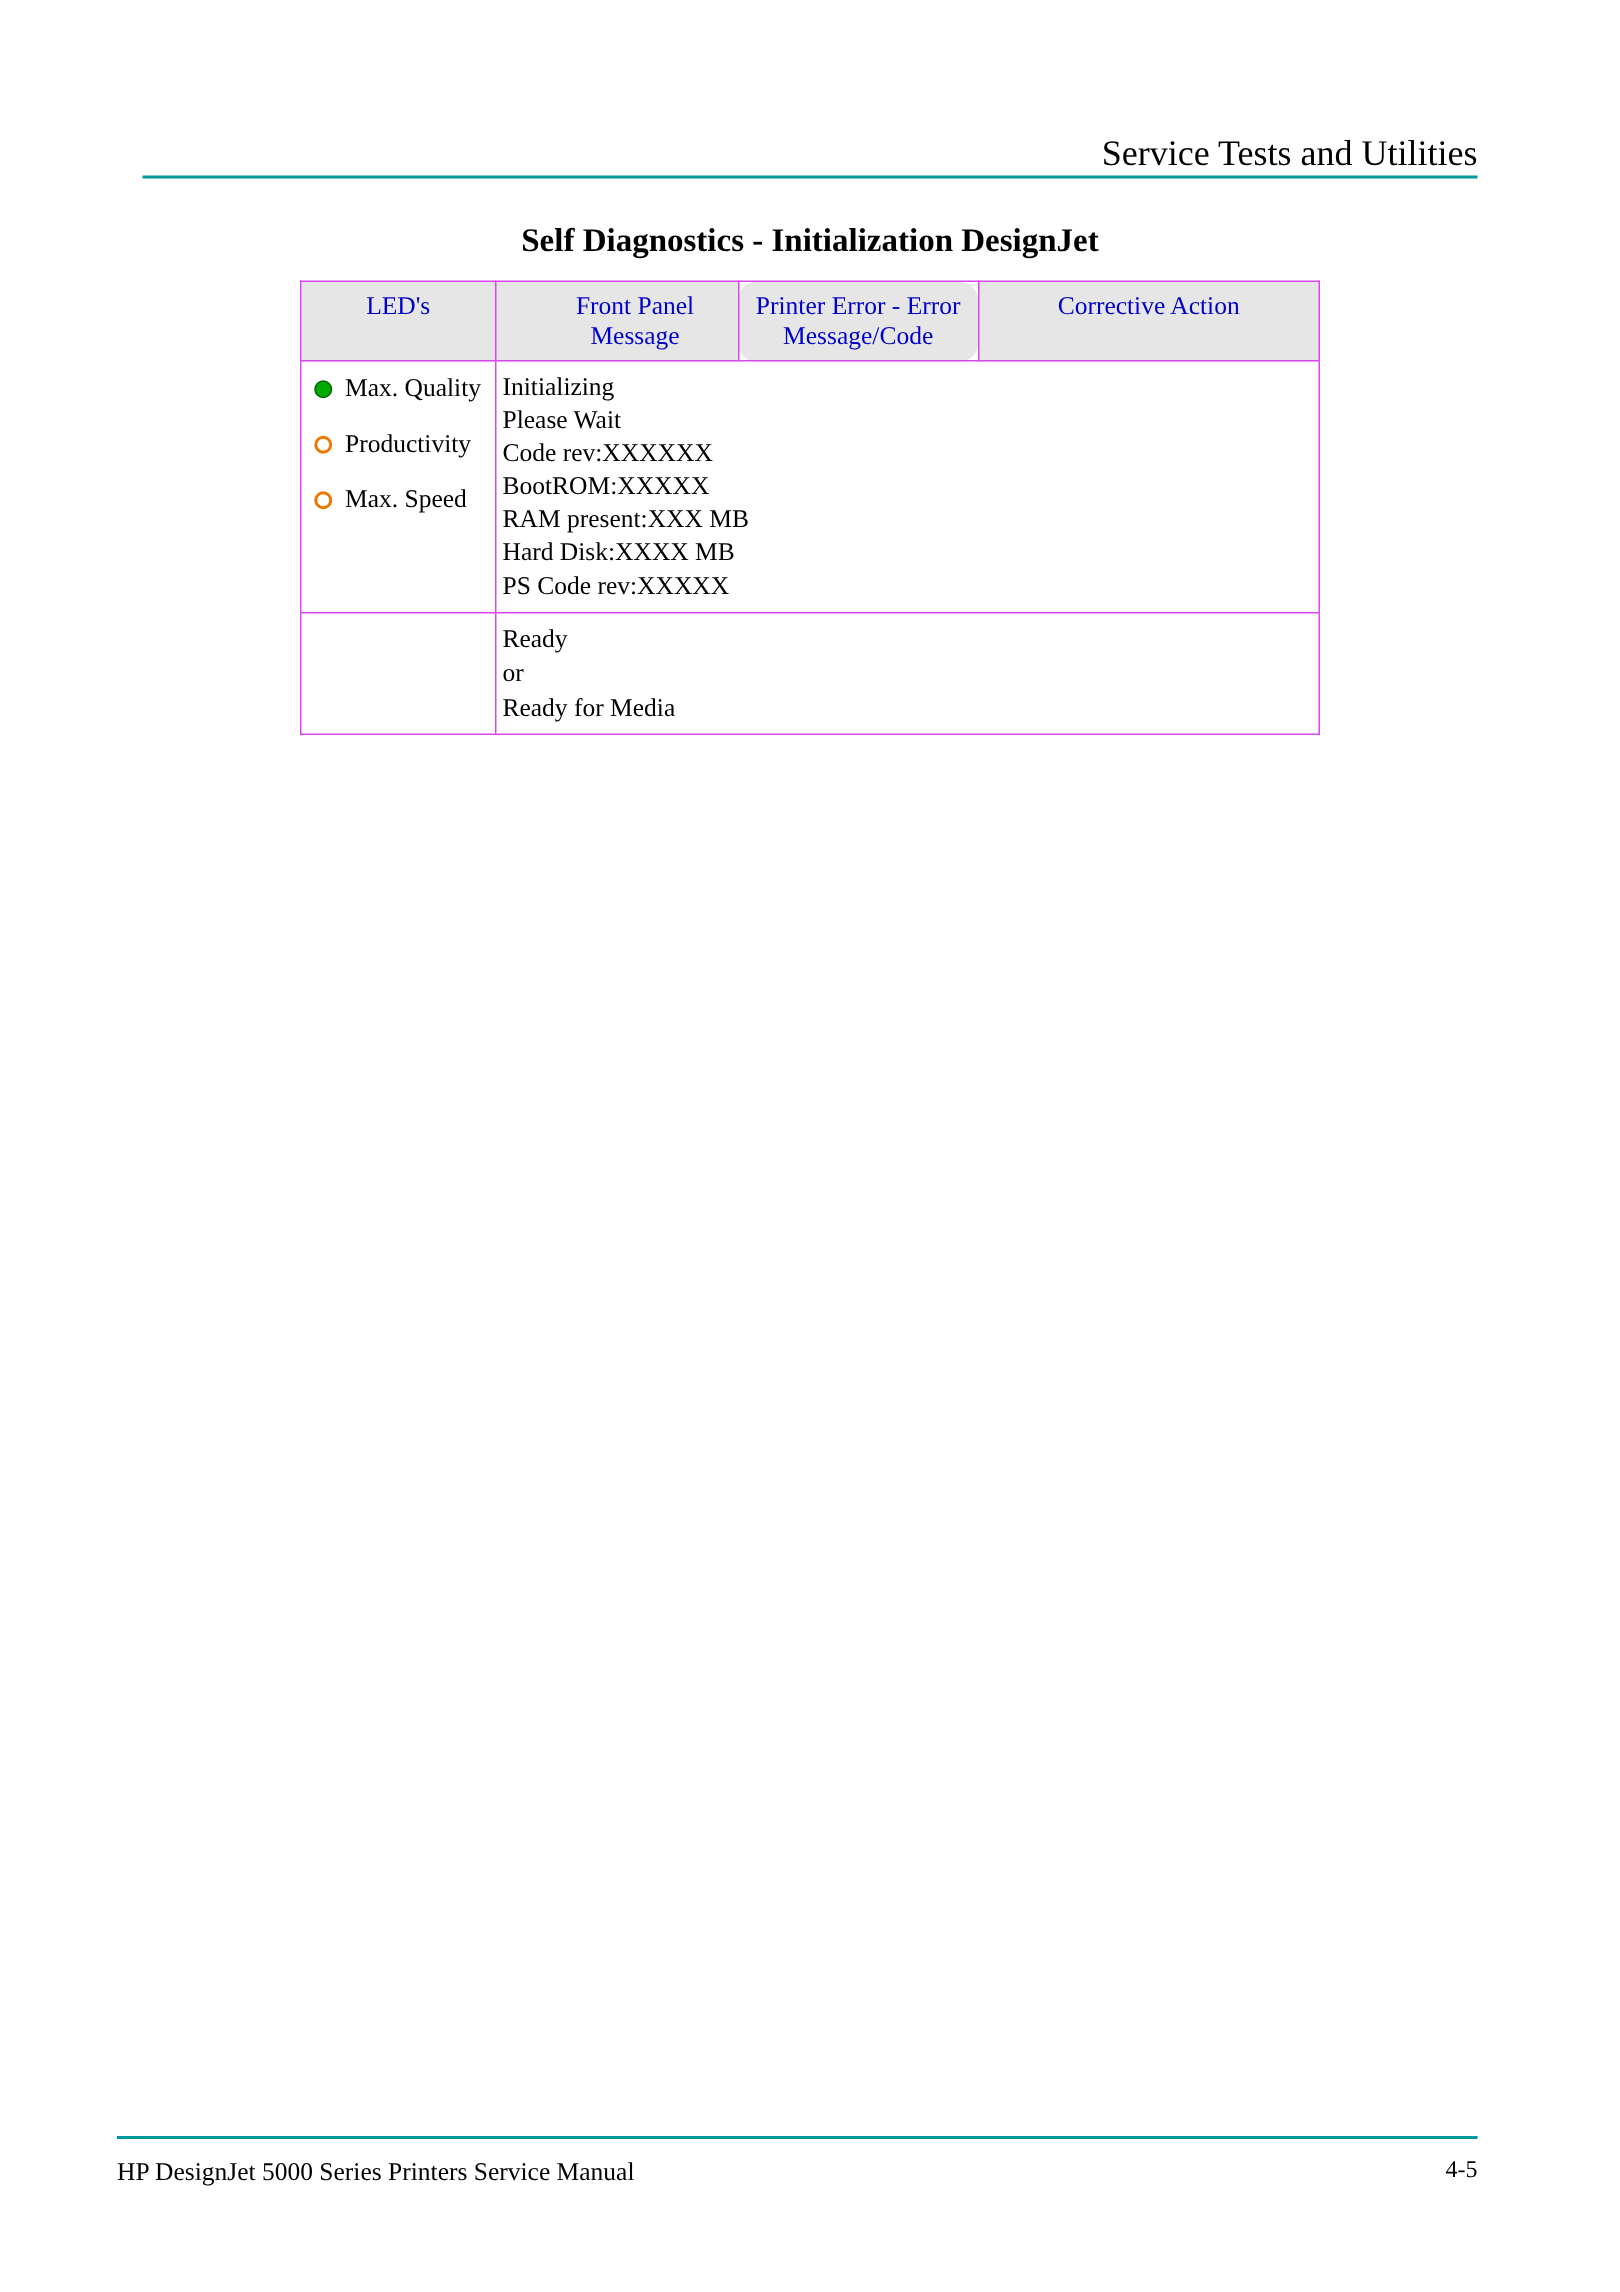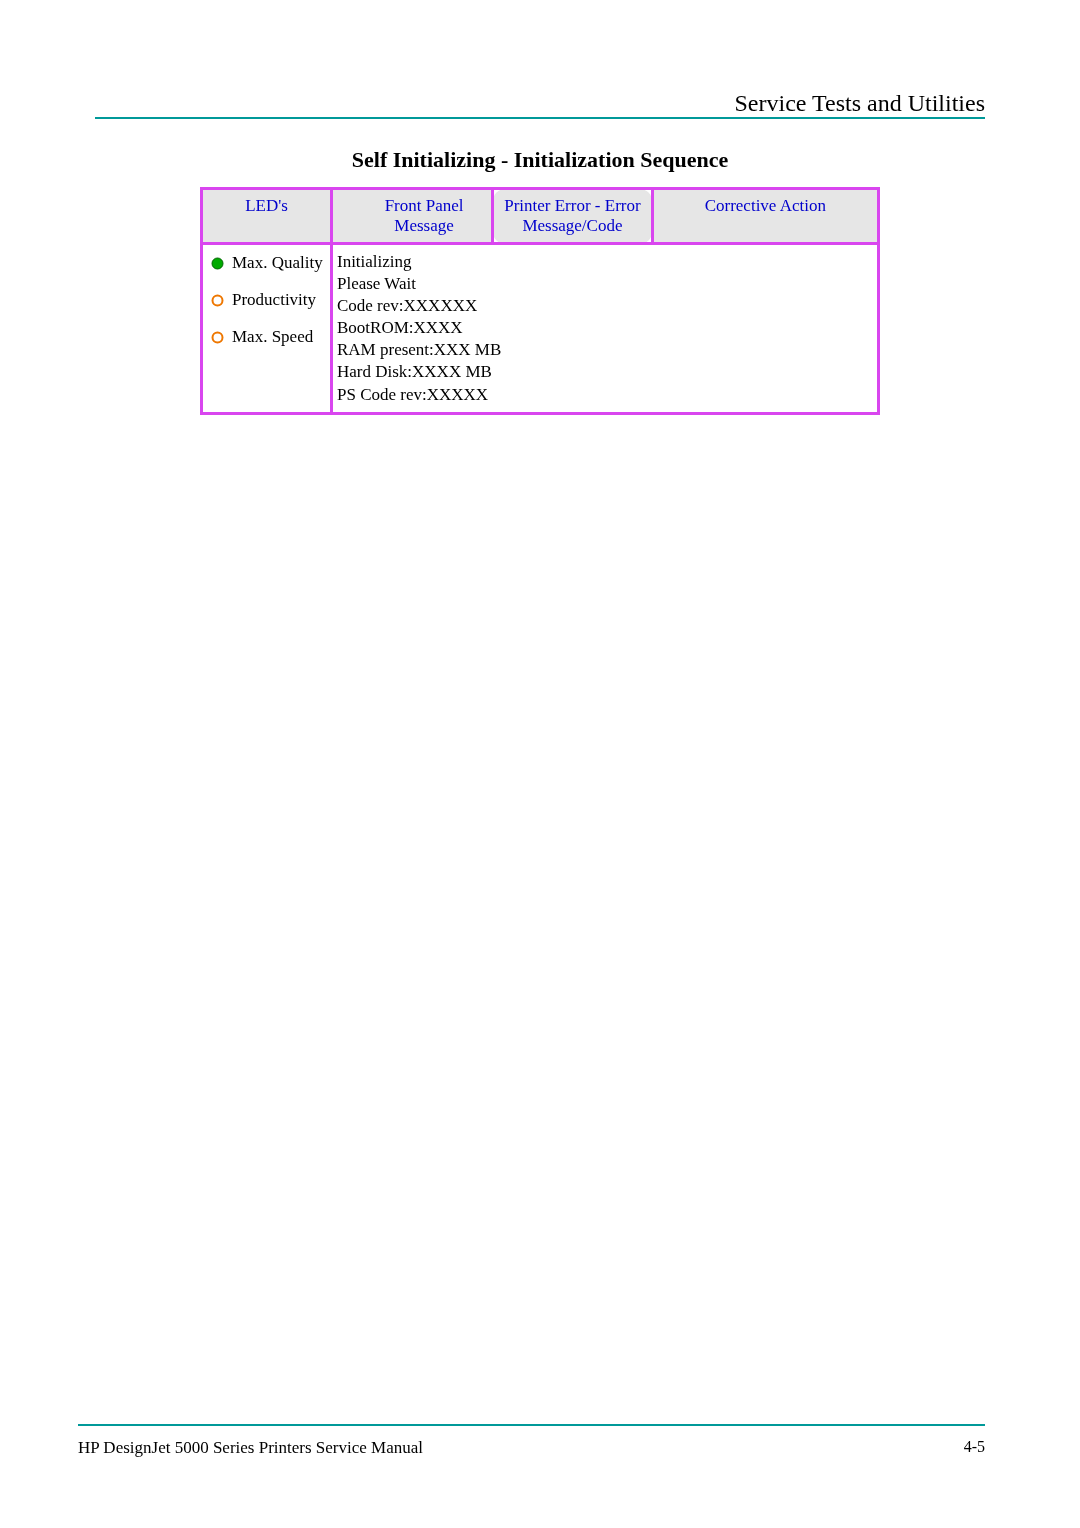--- a/index.html
+++ b/index.html
@@ -35,21 +35,21 @@
       font-size: 22px;
       margin-bottom: 14px;
     }
     .data-table {
       border-collapse: collapse;
       width: 680px;
       margin: 0 auto;
       font-size: 17px;
     }
     .data-table th, .data-table td {
-      border: 3px solid #d946ef;
+      border: 1px solid #d946ef;
       vertical-align: top;
       text-align: left;
     }
     .data-table th {
       background: #e6e6e6;
       font-weight: normal;
       color: #0000cc;
       text-align: center;
       padding: 6px 4px;
     }
@@ -105,21 +105,21 @@
       font-size: 16px;
     }
   </style>
 </head>
 <body>
 
 <div class="page">
   <div class="header-section">Service Tests and Utilities</div>
   <div class="hr-line"></div>
 
-  <div class="table-title">Self Initializing - Initialization Sequence</div>
+  <div class="table-title">Self Diagnostics - Initialization DesignJet</div>
 
   <table class="data-table">
     <thead>
       <tr>
         <th class="col-leds">LED's</th>
         <th class="col-fpm">Front Panel Message</th>
         <th class="col-pee">Printer Error - Error Message/Code</th>
         <th class="col-ca">Corrective Action</th>
       </tr>
     </thead>
@@ -148,24 +148,32 @@
                   <circle cx="6.5" cy="6.5" r="5" fill="none" stroke="#ee7700" stroke-width="2"></circle>
                 </svg>
             </span>
             <span>Max. Speed</span>
           </div>
         </td>
         <td class="td-messages" colspan="3">
           <div>Initializing</div>
           <div>Please Wait</div>
           <div>Code rev:XXXXXX</div>
-          <div>BootROM:XXXX</div>
+          <div>BootROM:XXXXX</div>
           <div>RAM present:XXX MB</div>
           <div>Hard Disk:XXXX MB</div>
           <div>PS Code rev:XXXXX</div>
+        </td>
+      </tr>
+      <tr>
+        <td></td>
+        <td class="td-ready" colspan="3">
+          <div>Ready</div>
+          <div>or</div>
+          <div>Ready for Media</div>
         </td>
       </tr>
     </tbody>
   </table>
 
   <div class="footer">
     <div class="footer-line"></div>
     <div class="footer-row">
       <span>HP DesignJet 5000 Series Printers Service Manual</span>
       <span class="page-num">4-5</span>

